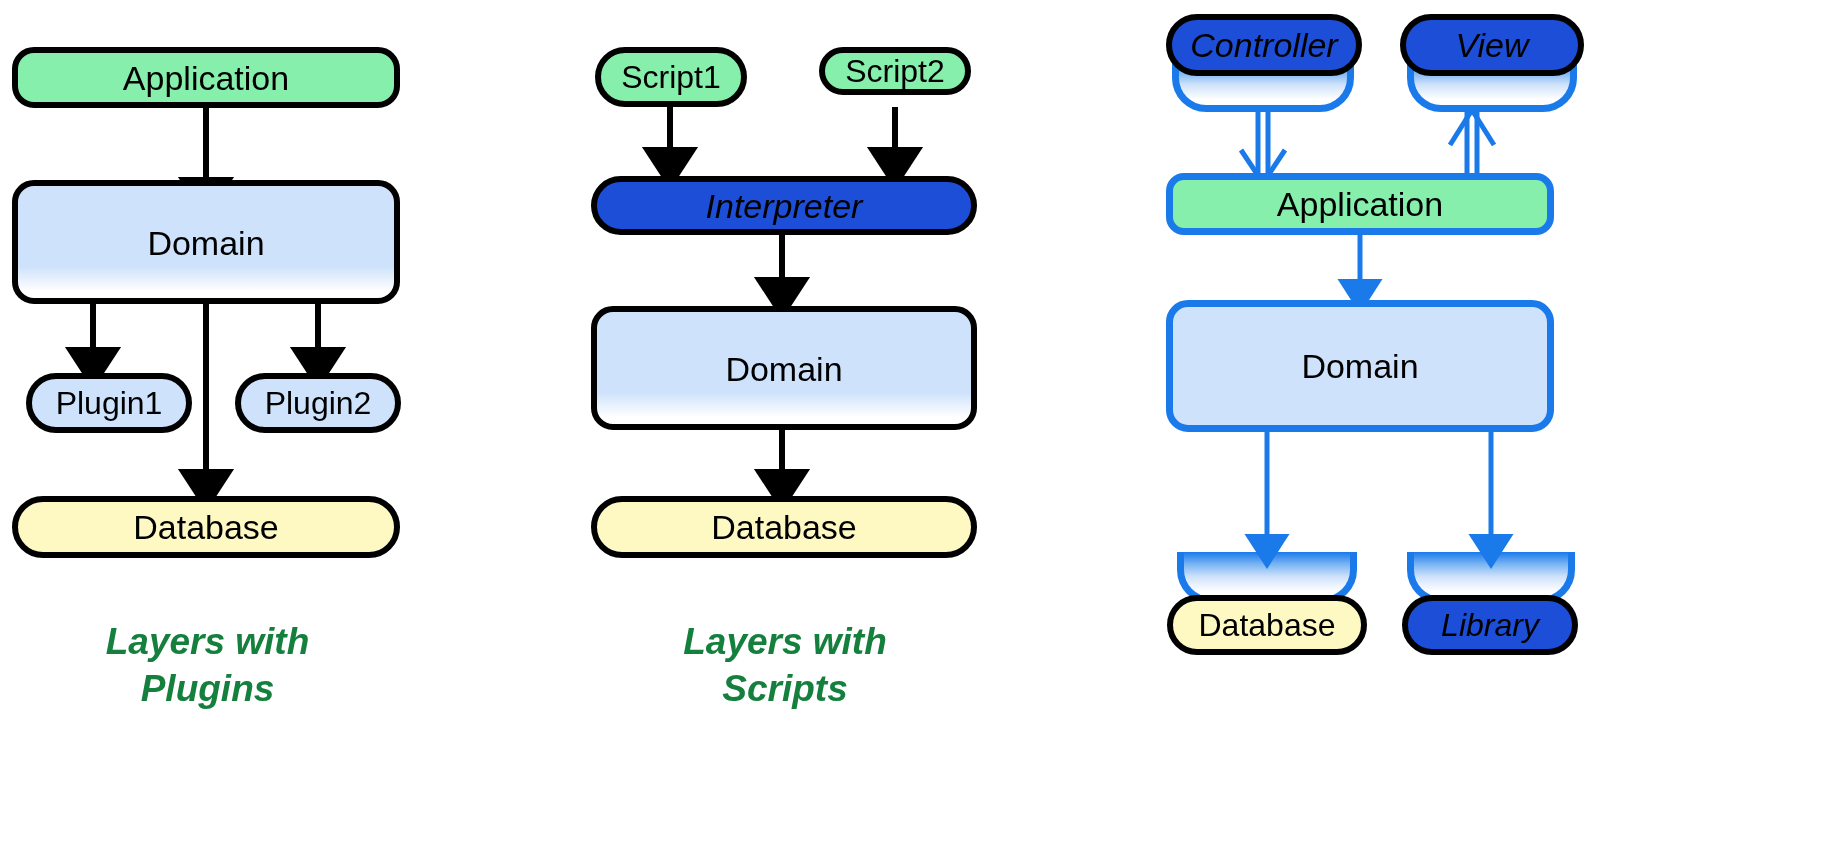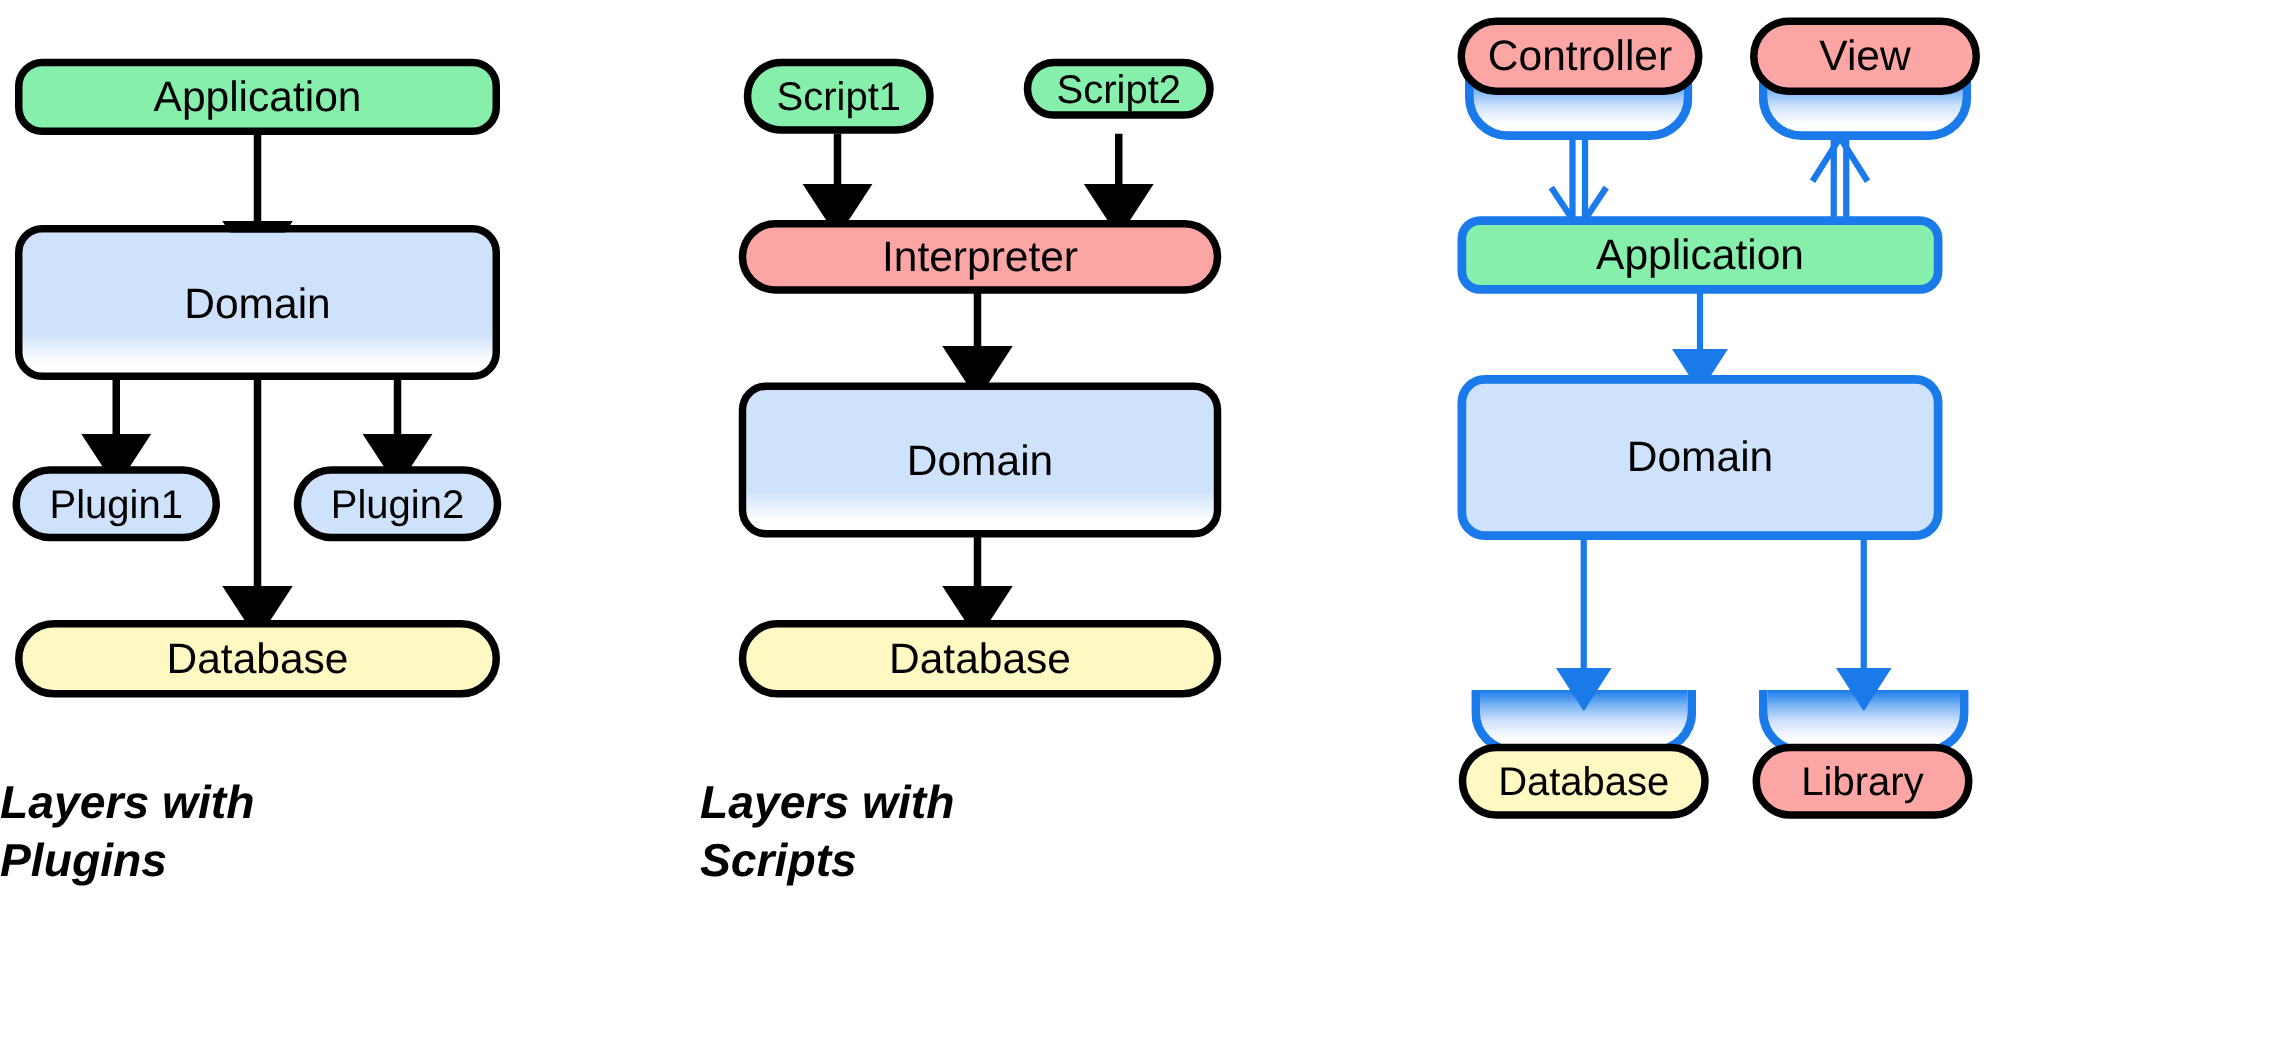--- a/index.html
+++ b/index.html
@@ -9,25 +9,25 @@
   .panel{position:absolute;top:0;height:849px;}
   .node{position:absolute;box-sizing:border-box;display:flex;align-items:center;
         justify-content:center;text-align:center;color:#000;}
   .node span{display:block;line-height:1;}
   
   .blk{border:6px solid #000;}
   .pill{border-radius:999px;}
   .rrect{border-radius:22px;}
   .green{background:#86efac;}
   .grey{background:#fef9c3;}
-  .white{background:#fca5a5;}
+  .white{background:#1d4ed8;font-style:italic;}
   .lblue{background:#cfe2fb;}
   .domfade{background:linear-gradient(to bottom,#cfe2fb 0%,#cfe2fb 72%,#ffffff 94%,#ffffff 100%);}
-  .caption{position:absolute;text-align:left;font-weight:bold;font-style:italic;
-           font-size:37px;line-height:1.28;color:#000000;}
+  .caption{position:absolute;text-align:center;font-weight:bold;font-style:italic;
+           font-size:37px;line-height:1.28;color:#15803d;}
   svg{position:absolute;left:0;top:0;overflow:visible;pointer-events:none;}
   
   .blu{border:7px solid #1a7aea;}
   .port{position:absolute;border:7px solid #1a7aea;box-sizing:border-box;
         background:linear-gradient(to bottom,#1a7aea 0%,#76b2f3 26%,#cfe2fb 55%,#ffffff 88%,#ffffff 100%);}
   .port-down{border-top:none;border-radius:0 0 34px 34px;}
 </style>
 </head>
 <body>
 
@@ -51,21 +51,21 @@
 
   <div class="node blk rrect green" style="left:12px;top:47px;width:388px;height:61px;font-size:34px;">
     <span>Application</span>
   </div>
 
   <div class="node blk rrect domfade" style="left:12px;top:180px;width:388px;height:124px;font-size:34px;
               align-items:flex-start;padding-top:40px;">
     <span>Domain</span>
   </div>
 
-  <div class="node blk pill lblue" style="left:10px;top:373px;width:166px;height:60px;font-size:32px;">
+  <div class="node blk pill lblue" style="left:26px;top:373px;width:166px;height:60px;font-size:32px;">
     <span>Plugin1</span>
   </div>
 
   <div class="node blk pill lblue" style="left:235px;top:373px;width:166px;height:60px;font-size:32px;">
     <span>Plugin2</span>
   </div>
 
   <div class="node blk pill grey" style="left:12px;top:496px;width:388px;height:62px;font-size:34px;">
     <span>Database</span>
   </div>

